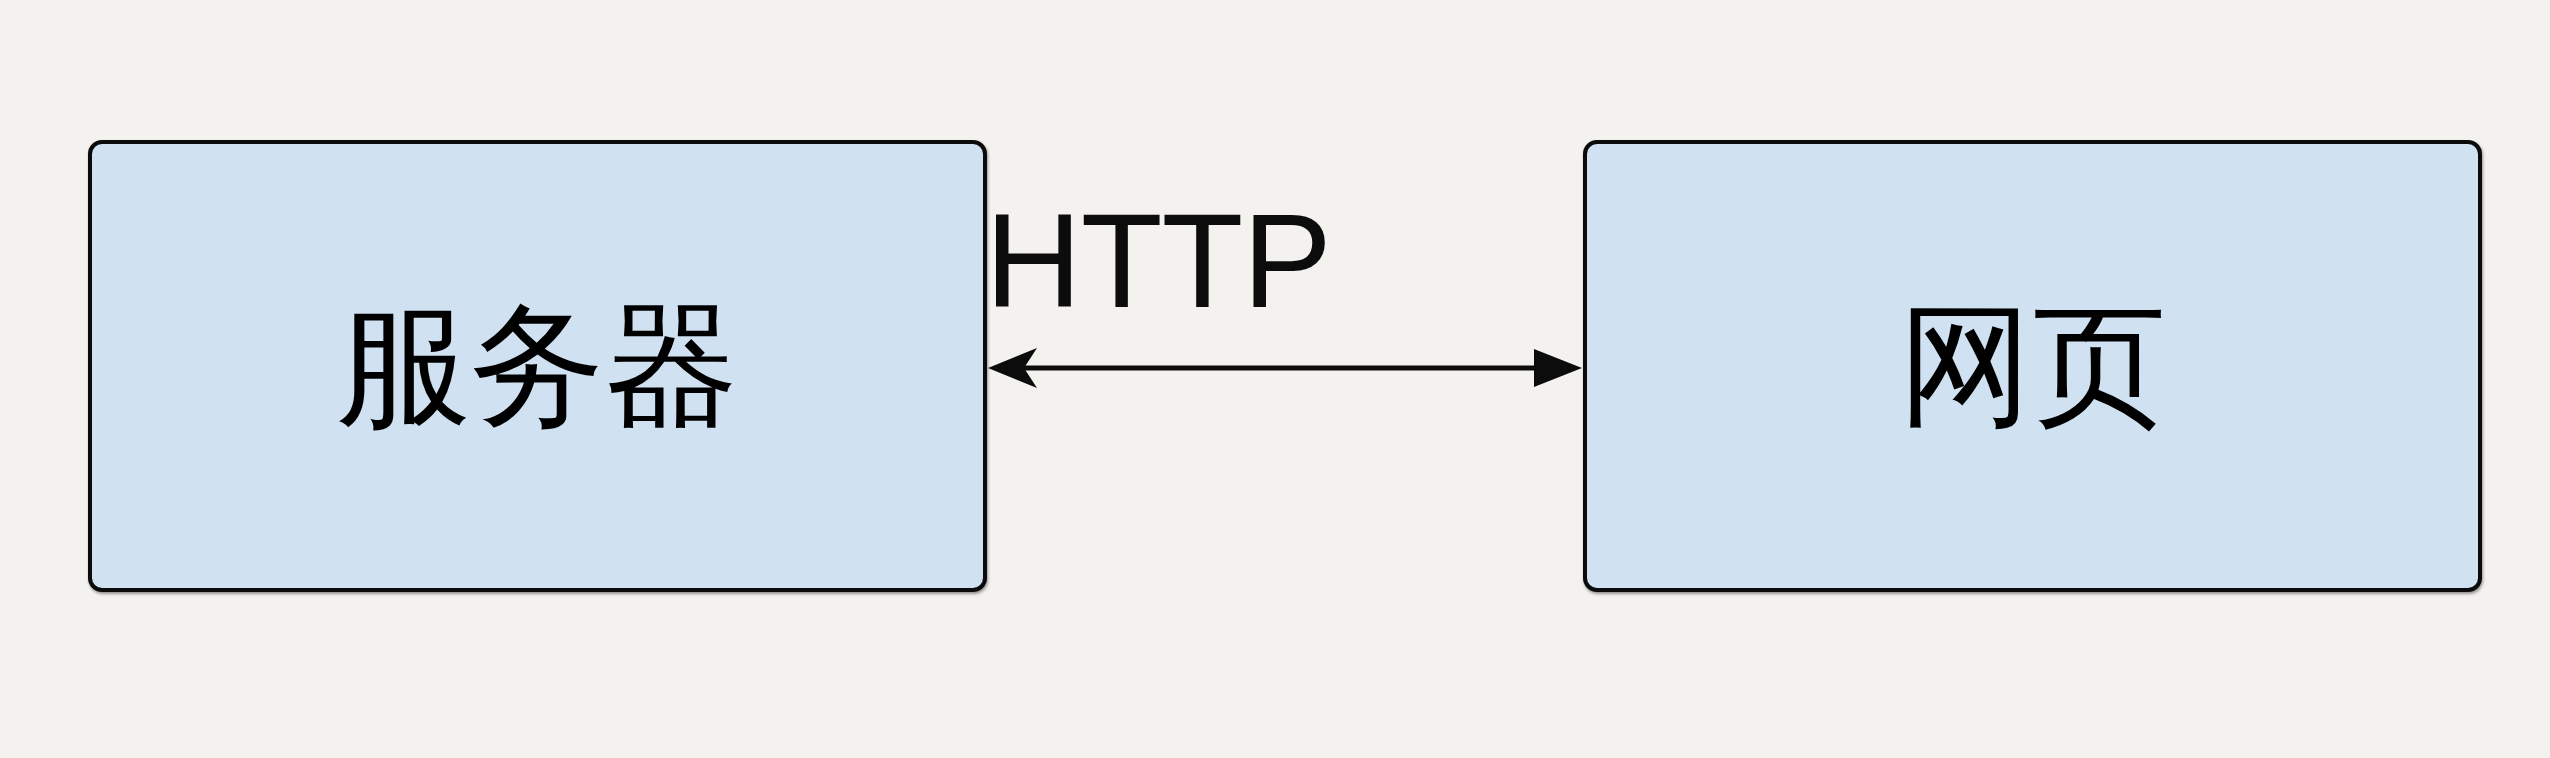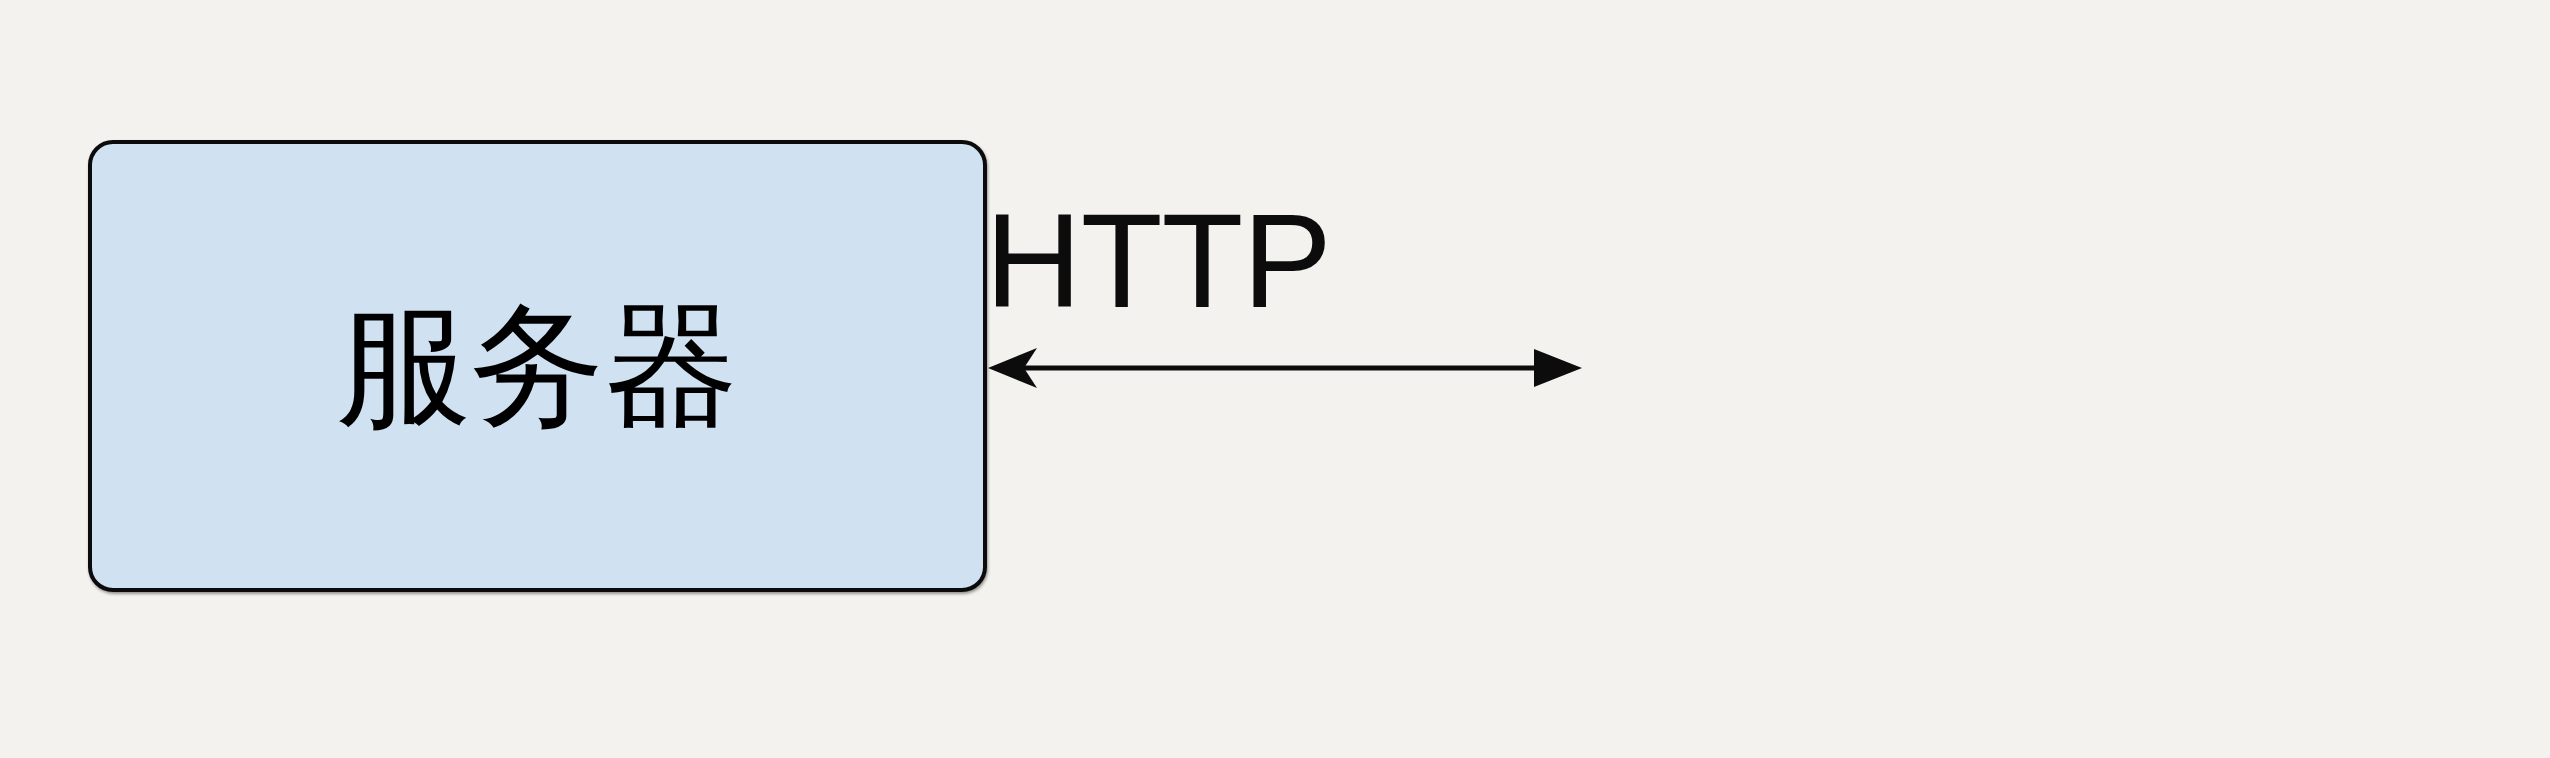--- a/index.html
+++ b/index.html
@@ -17,21 +17,21 @@
     height: 758px;
   }
   .node {
     position: absolute;
     top: 140px;
     width: 899px;
     height: 452px;
     box-sizing: border-box;
     background: #d0e2f2;
     border: 4px solid #0b0b0b;
-    border-radius: 25px;
+    border-radius: 14px;
     display: flex;
     align-items: center;
     justify-content: center;
     box-shadow: 1px 2px 3px rgba(70, 70, 70, 0.55);
   }
   .node--left  { left: 88px; }
   .node--right { left: 1583px; }
   .node-label {
     font-size: 134px;
     line-height: 1;
@@ -60,20 +60,23 @@
 </style>
 </head>
 <body>
 
 <div class="canvas">
 
   <div class="node node--left">
     <span class="node-label">服务器</span>
   </div>
 
+  <div class="node node--right">
+    <span class="node-label">网页</span>
+  </div>
 
   <div class="connector-label">HTTP</div>
 
   <svg class="connector-arrow" viewBox="0 0 600 76" xmlns="http://www.w3.org/2000/svg">
     <line x1="36" y1="38" x2="556" y2="38" stroke="#0c0c0c" stroke-width="5"></line>
     <polygon points="3,38 52,18 39,38 52,58" fill="#0c0c0c"></polygon>
     <polygon points="597,38 549,19 549,57" fill="#0c0c0c"></polygon>
   </svg>
 
 </div>

